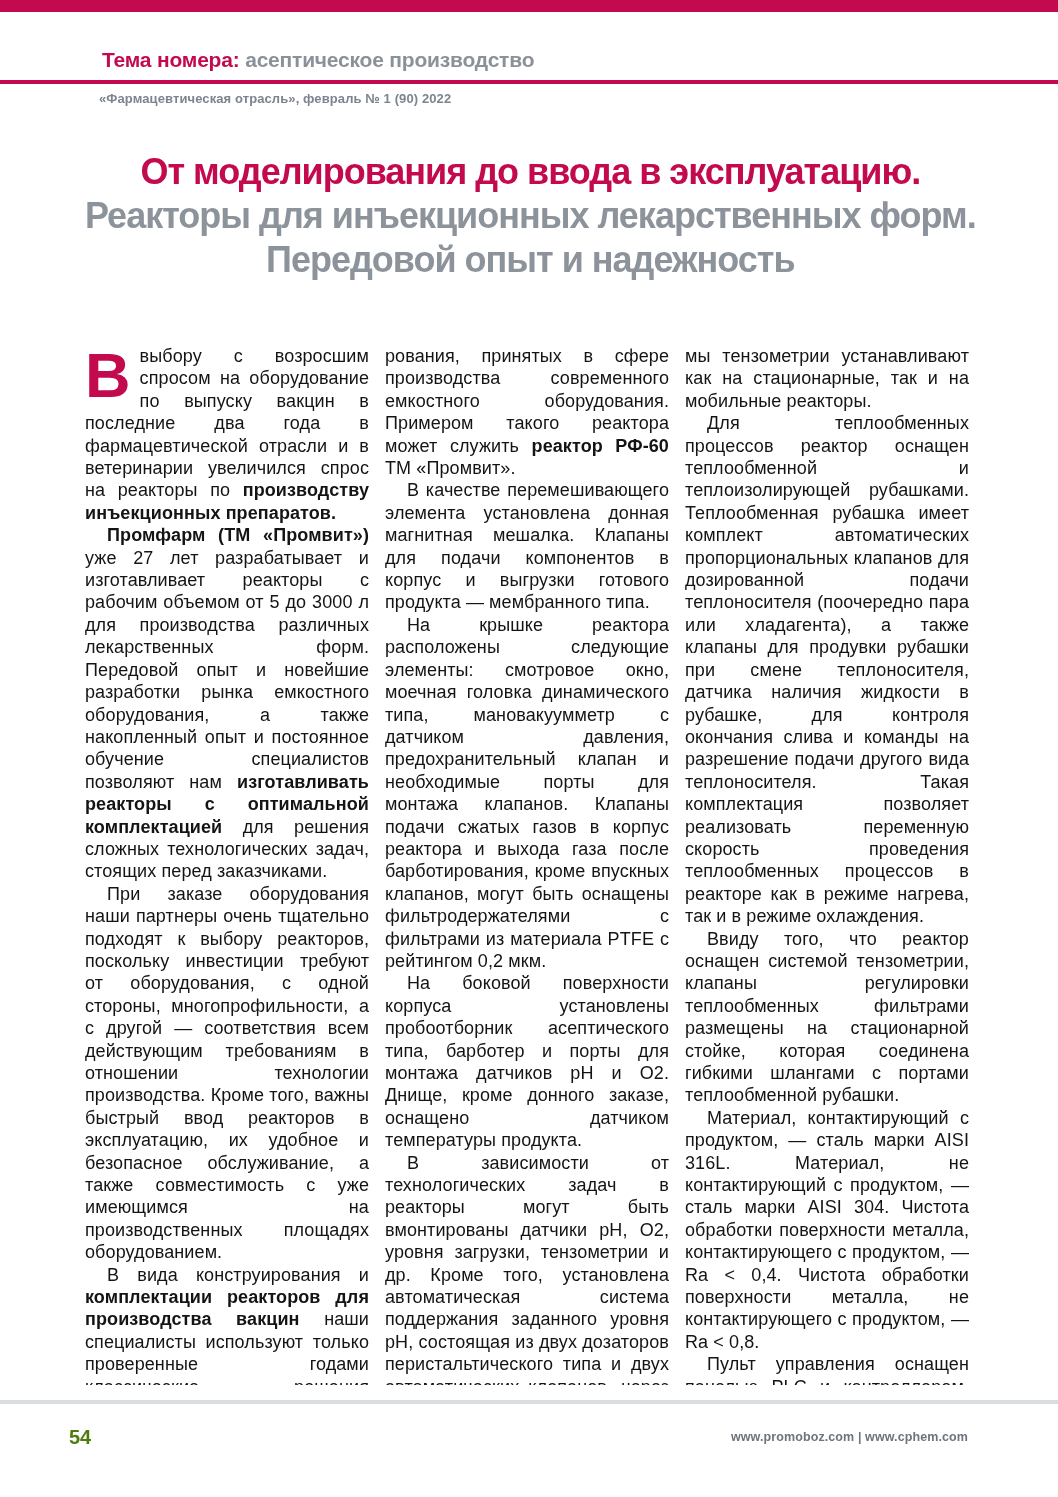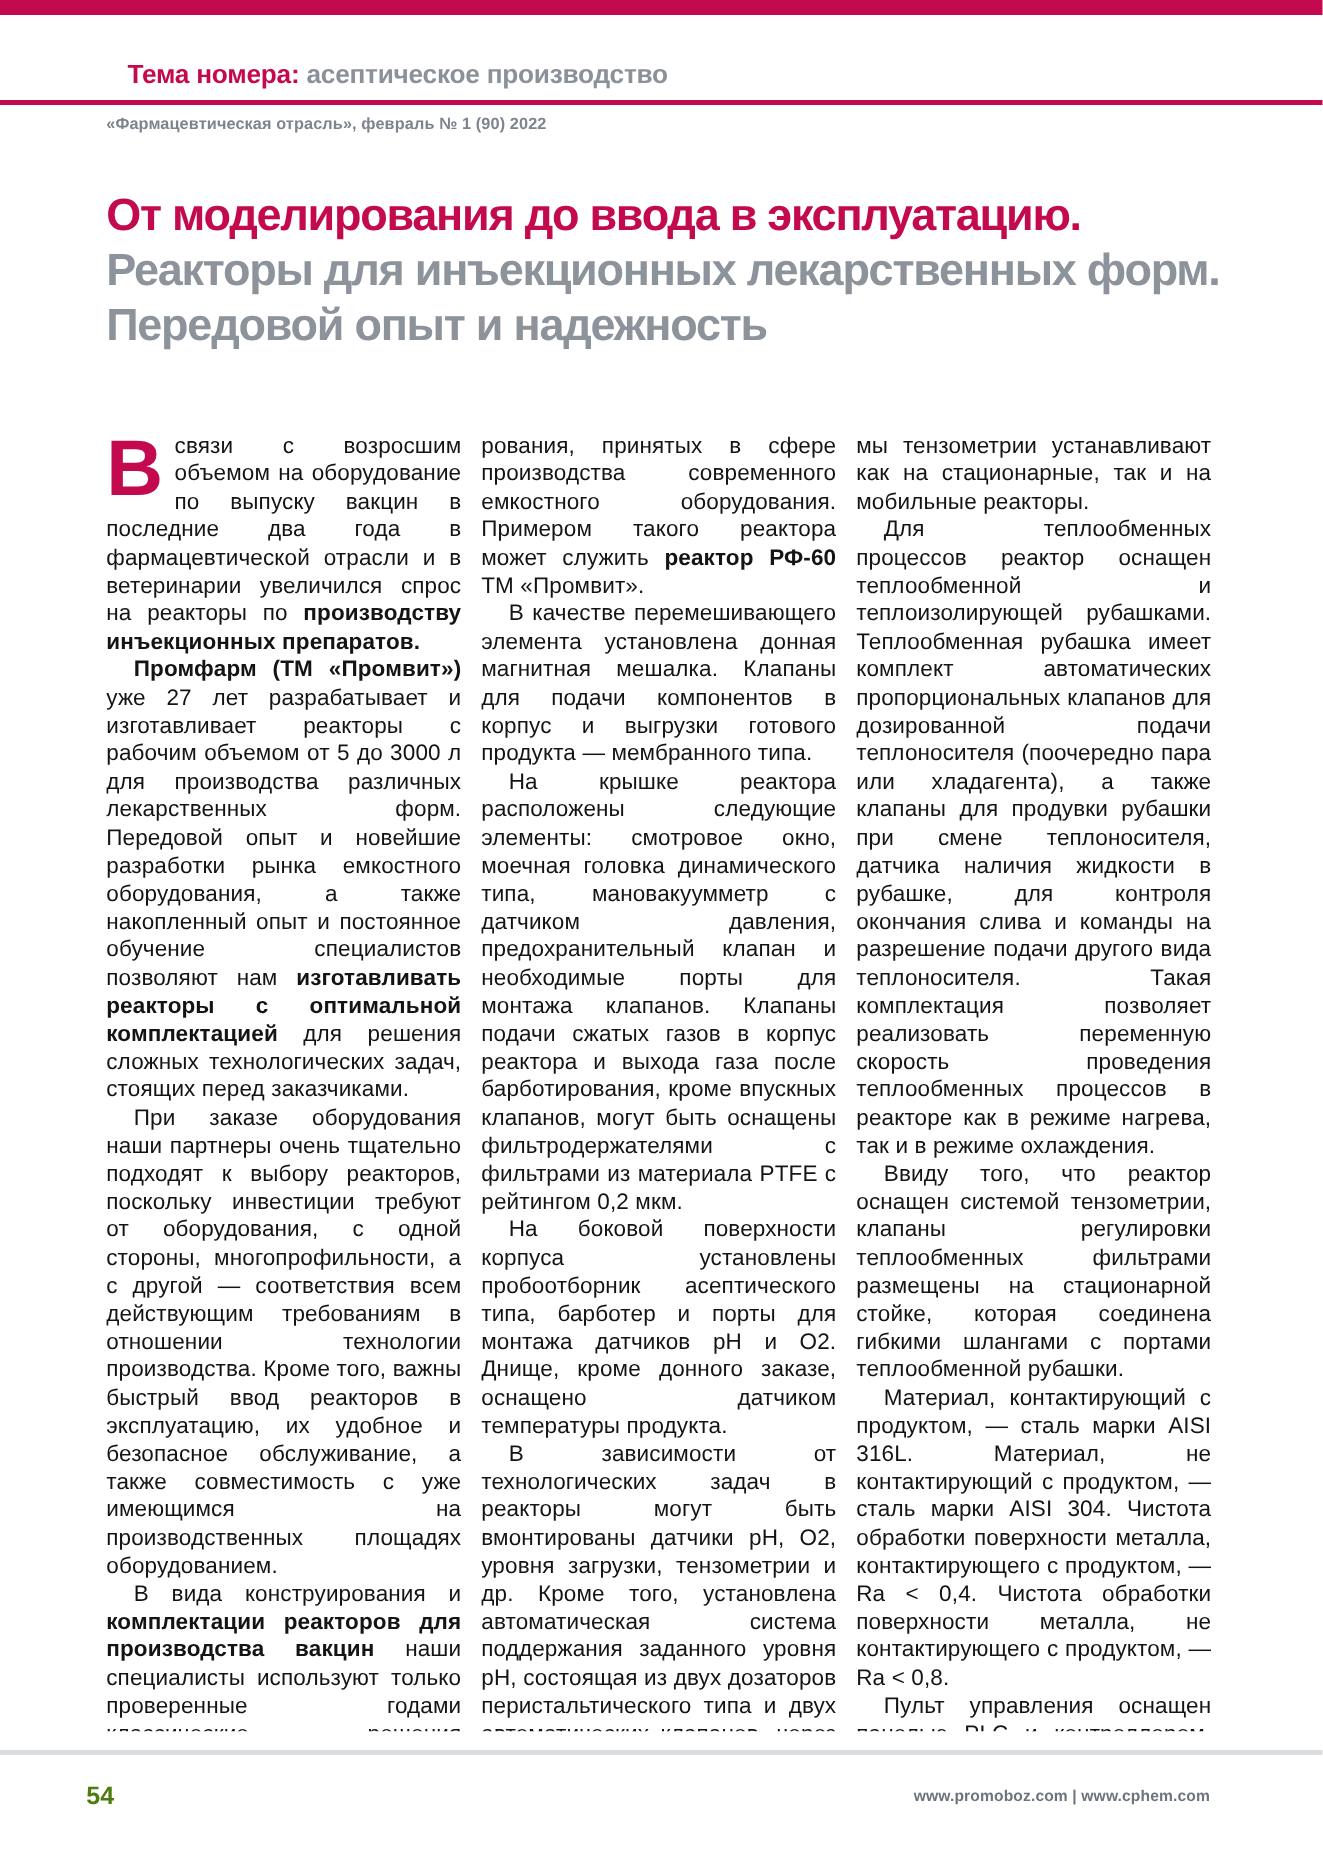--- a/index.html
+++ b/index.html
@@ -6,23 +6,23 @@
   body{
     width:1058px;height:1497px;position:relative;background:#ffffff;
     font-family:"Liberation Sans",sans-serif;overflow:hidden;
     -webkit-font-smoothing:antialiased;
   }
   .topbar{position:absolute;top:0;left:0;width:1058px;height:12px;background:#c40a4e;}
   .section-heading{position:absolute;left:85px;top:48px;font-size:21px;font-weight:bold;letter-spacing:-0.2px;white-space:nowrap;margin-left:17px;}
   .section-label{color:#c40a4e;}
   .section-topic{color:#8a9199;}
   .rule{position:absolute;left:0;top:80px;width:1058px;height:4px;background:#c40a4e;}
-  .issue-line{position:absolute;left:85px;top:91px;font-size:13px;font-weight:bold;color:#7d848f;letter-spacing:0.1px;}
+  .issue-line{position:absolute;left:99px;top:91px;font-size:13px;font-weight:bold;color:#7d848f;letter-spacing:0.1px;}
   .title{position:absolute;left:85px;top:150px;margin:0;font-weight:bold;font-size:36px;line-height:44px;letter-spacing:-1px;}
-  .title span{display:block;white-space:nowrap;}
+  .title span{display:block;white-space:nowrap;text-align:center;}
   .title .t1{color:#c40a4e;}
   .title .t2,.title .t3{color:#8d939b;}
   .columns{position:absolute;left:85px;top:345px;width:884px;height:1040px;display:flex;gap:16px;}
   .col{width:284px;height:1040px;overflow:hidden;font-size:18px;line-height:22.4px;color:#141414;text-align:justify;letter-spacing:0.1px;}
   .col p{margin:0;padding:0;}
   .col p.indent{text-indent:22px;}
   .dropcap{float:left;color:#c40a4e;font-weight:bold;font-size:63px;line-height:52px;padding:4px 9px 0 0;}
   .col b{font-weight:bold;}
   .footer-rule{position:absolute;left:0;top:1400px;width:1058px;height:4px;background:#dbdee0;}
   .page-number{position:absolute;left:33px;top:1426px;font-size:20px;font-weight:bold;color:#4d7c0f;margin-left:36px;}
@@ -41,21 +41,21 @@
 
 <h1 class="title">
     <span class="t1">От моделирования до ввода в эксплуатацию.</span>
     <span class="t2">Реакторы для инъекционных лекарственных форм.</span>
     <span class="t3">Передовой опыт и надежность</span>
   </h1>
 
 <div class="columns">
 
   <div class="col">
-    <p><span class="dropcap">В</span><span>связи с возросшим объемом на оборудование по выпуску вакцин в последние два года в фармацевтической отрасли и в ветеринарии увеличился спрос на реакторы по </span><b>производству инъекционных препаратов.</b></p>
+    <p><span class="dropcap">В</span><span>выбору с возросшим спросом на оборудование по выпуску вакцин в последние два года в фармацевтической отрасли и в ветеринарии увеличился спрос на реакторы по </span><b>производству инъекционных препаратов.</b></p>
     <p class="indent"><b>Промфарм (ТМ «Промвит»)</b><span> уже 27 лет разрабатывает и изготавливает реакторы с рабочим объемом от 5 до 3000 л для производства различных лекарственных форм. Передовой опыт и новейшие разработки рынка емкостного оборудования, а также накопленный опыт и постоянное обучение специалистов позволяют нам </span><b>изготавливать реакторы с оптимальной комплектацией</b><span> для решения сложных технологических задач, стоящих перед заказчиками.</span></p>
     <p class="indent"><span>При заказе оборудования наши партнеры очень тщательно подходят к выбору реакторов, поскольку инвестиции требуют от оборудования, с одной стороны, многопрофильности, а с другой — соответствия всем действующим требованиям в отношении технологии производства. Кроме того, важны быстрый ввод реакторов в эксплуатацию, их удобное и безопасное обслуживание, а также совместимость с уже имеющимся на производственных площадях оборудованием.</span></p>
     <p class="indent"><span>В вида конструирования и </span><b>комплектации реакторов для производства вакцин</b><span> наши специалисты используют только проверенные годами классические решения реакторов по </span></p>
   </div>
 
   <div class="col">
     <p><span>рования, принятых в сфере производства современного емкостного оборудования. Примером такого реактора может служить </span><b>реактор РФ-60</b><span> ТМ «Промвит».</span></p>
     <p class="indent"><span>В качестве перемешивающего элемента установлена донная магнитная мешалка. Клапаны для подачи компонентов в корпус и выгрузки готового продукта — мембранного типа.</span></p>
     <p class="indent"><span>На крышке реактора расположены следующие элементы: смотровое окно, моечная головка динамического типа, мановакуумметр с датчиком давления, предохранительный клапан и необходимые порты для монтажа клапанов. Клапаны подачи сжатых газов в корпус реактора и выхода газа после барботирования, кроме впускных клапанов, могут быть оснащены фильтродержателями с фильтрами из материала PTFE с рейтингом 0,2 мкм.</span></p>
     <p class="indent"><span>На боковой поверхности корпуса установлены пробоотборник асептического типа, барботер и порты для монтажа датчиков pH и O2. Днище, кроме донного заказе, оснащено датчиком температуры продукта.</span></p>

